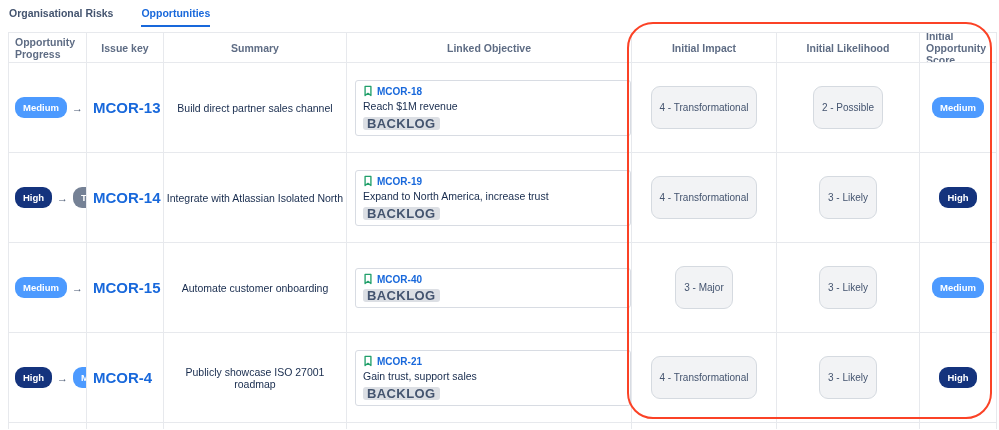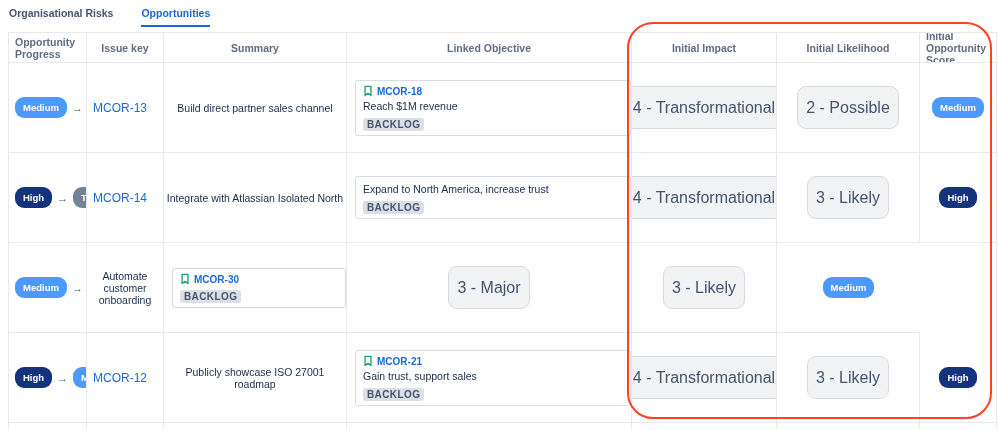--- a/index.html
+++ b/index.html
@@ -27,31 +27,31 @@
   .al{justify-content:flex-start;padding-left:6px;text-align:left;}
   .ac{justify-content:center;text-align:center;}
   .wrap{white-space:normal;}
   
   .pill{display:inline-block;font-size:9.5px;font-weight:700;color:#fff;line-height:13px;
     padding:4px 8px;border-radius:9px;white-space:nowrap;}
   .p-blue{background:var(--pill-blue,#4C9AFF);}
   .p-navy{background:var(--pill-navy,#14337D);}
   .p-gray{background:var(--pill-gray,#758195);}
   .arrow{font-size:11px;color:#44546F;margin:0 5px;}
-  .rating{display:inline-block;font-size:16px;color:#44546F;background:var(--rating-bg,#F2F3F5);
+  .rating{display:inline-block;font-size:10px;color:#44546F;background:var(--rating-bg,#F2F3F5);
     border:1px solid var(--rating-border,#D5DAE0);border-radius:9px;padding:14px 8px;line-height:13px;white-space:nowrap;}
-  .key-link{font-size:12px;font-weight:400;color:var(--accent,#1868DB);text-decoration:none;cursor:pointer;}
+  .key-link{font-size:15px;font-weight:700;color:var(--accent,#1868DB);text-decoration:none;cursor:pointer;}
   .summary{font-size:10.5px;color:var(--body-text);}
   
   .c-obj{align-items:center;padding-left:8px;}
   .obj-card{width:308px;border:1px solid #D8DCE3;border-radius:3px;background:#fff;padding:4px 7px 3px 7px;cursor:pointer;}
   .obj-head{display:flex;align-items:center;gap:4px;height:13px;}
   .obj-key{font-size:10px;font-weight:700;color:var(--accent,#1868DB);text-decoration:none;cursor:pointer;}
   .obj-title{font-size:10.5px;color:var(--body-text);margin:2px 0 2px 0;line-height:12px;}
-  .obj-status{display:inline-block;font-size:10px;font-weight:700;letter-spacing:.4px;color:#44546F;
+  .obj-status{display:inline-block;font-size:13px;font-weight:700;letter-spacing:.4px;color:#44546F;
     background:var(--badge-bg,#DCDFE4);border-radius:3px;padding:1px 4px;line-height:11px;}
   
   .annotation{position:absolute;left:627px;top:22px;width:365px;height:397px;
     border:2.5px solid var(--annotation-red,#FB4226);border-radius:26px;pointer-events:none;z-index:5;}
 </style>
 </head>
 <body>
 
 <div class="screen">
 
@@ -114,20 +114,26 @@
         <span class="pill p-gray">TBD</span>
       </div>
       <div class="cell al">
         <a class="key-link">MCOR-14</a>
       </div>
       <div class="cell ac">
         <span class="summary">Integrate with Atlassian Isolated North</span>
       </div>
       <div class="cell c-obj">
         <div class="obj-card">
+          <div class="obj-head">
+            <svg width="10" height="12" viewBox="0 0 12 14">
+                <path d="M2.5 1.5h7v11l-3.5-2.7-3.5 2.7z" fill="none" stroke="#22A06B" stroke-width="1.6" stroke-linejoin="round"></path>
+              </svg>
+            <a class="obj-key">MCOR-19</a>
+          </div>
           <div class="obj-title">Expand to North America, increase trust</div>
           <span class="obj-status">BACKLOG</span>
         </div>
       </div>
       <div class="cell ac">
         <span class="rating">4 - Transformational</span>
       </div>
       <div class="cell ac">
         <span class="rating">3 - Likely</span>
       </div>
@@ -135,30 +141,33 @@
         <span class="pill p-navy">High</span>
       </div>
     </div>
 
     <div class="row tr">
       <div class="cell al">
         <span class="pill p-blue">Medium</span>
         <span class="arrow">→</span>
 
       </div>
+      <div class="cell al">
+        <a class="key-link">MCOR-15</a>
+      </div>
       <div class="cell ac">
         <span class="summary">Automate customer onboarding</span>
       </div>
       <div class="cell c-obj">
         <div class="obj-card">
           <div class="obj-head">
             <svg width="10" height="12" viewBox="0 0 12 14">
                 <path d="M2.5 1.5h7v11l-3.5-2.7-3.5 2.7z" fill="none" stroke="#22A06B" stroke-width="1.6" stroke-linejoin="round"></path>
               </svg>
-            <a class="obj-key">MCOR-30</a>
+            <a class="obj-key">MCOR-40</a>
           </div>
           <span class="obj-status">BACKLOG</span>
         </div>
       </div>
       <div class="cell ac">
         <span class="rating">3 - Major</span>
       </div>
       <div class="cell ac">
         <span class="rating">3 - Likely</span>
       </div>
@@ -167,21 +176,21 @@
       </div>
     </div>
 
     <div class="row tr">
       <div class="cell al">
         <span class="pill p-navy">High</span>
         <span class="arrow">→</span>
         <span class="pill p-blue">Medium</span>
       </div>
       <div class="cell al">
-        <a class="key-link">MCOR-12</a>
+        <a class="key-link">MCOR-4</a>
       </div>
       <div class="cell ac">
         <span class="summary">Publicly showcase ISO 27001 roadmap</span>
       </div>
       <div class="cell c-obj">
         <div class="obj-card">
           <div class="obj-head">
             <svg width="10" height="12" viewBox="0 0 12 14">
                 <path d="M2.5 1.5h7v11l-3.5-2.7-3.5 2.7z" fill="none" stroke="#22A06B" stroke-width="1.6" stroke-linejoin="round"></path>
               </svg>

